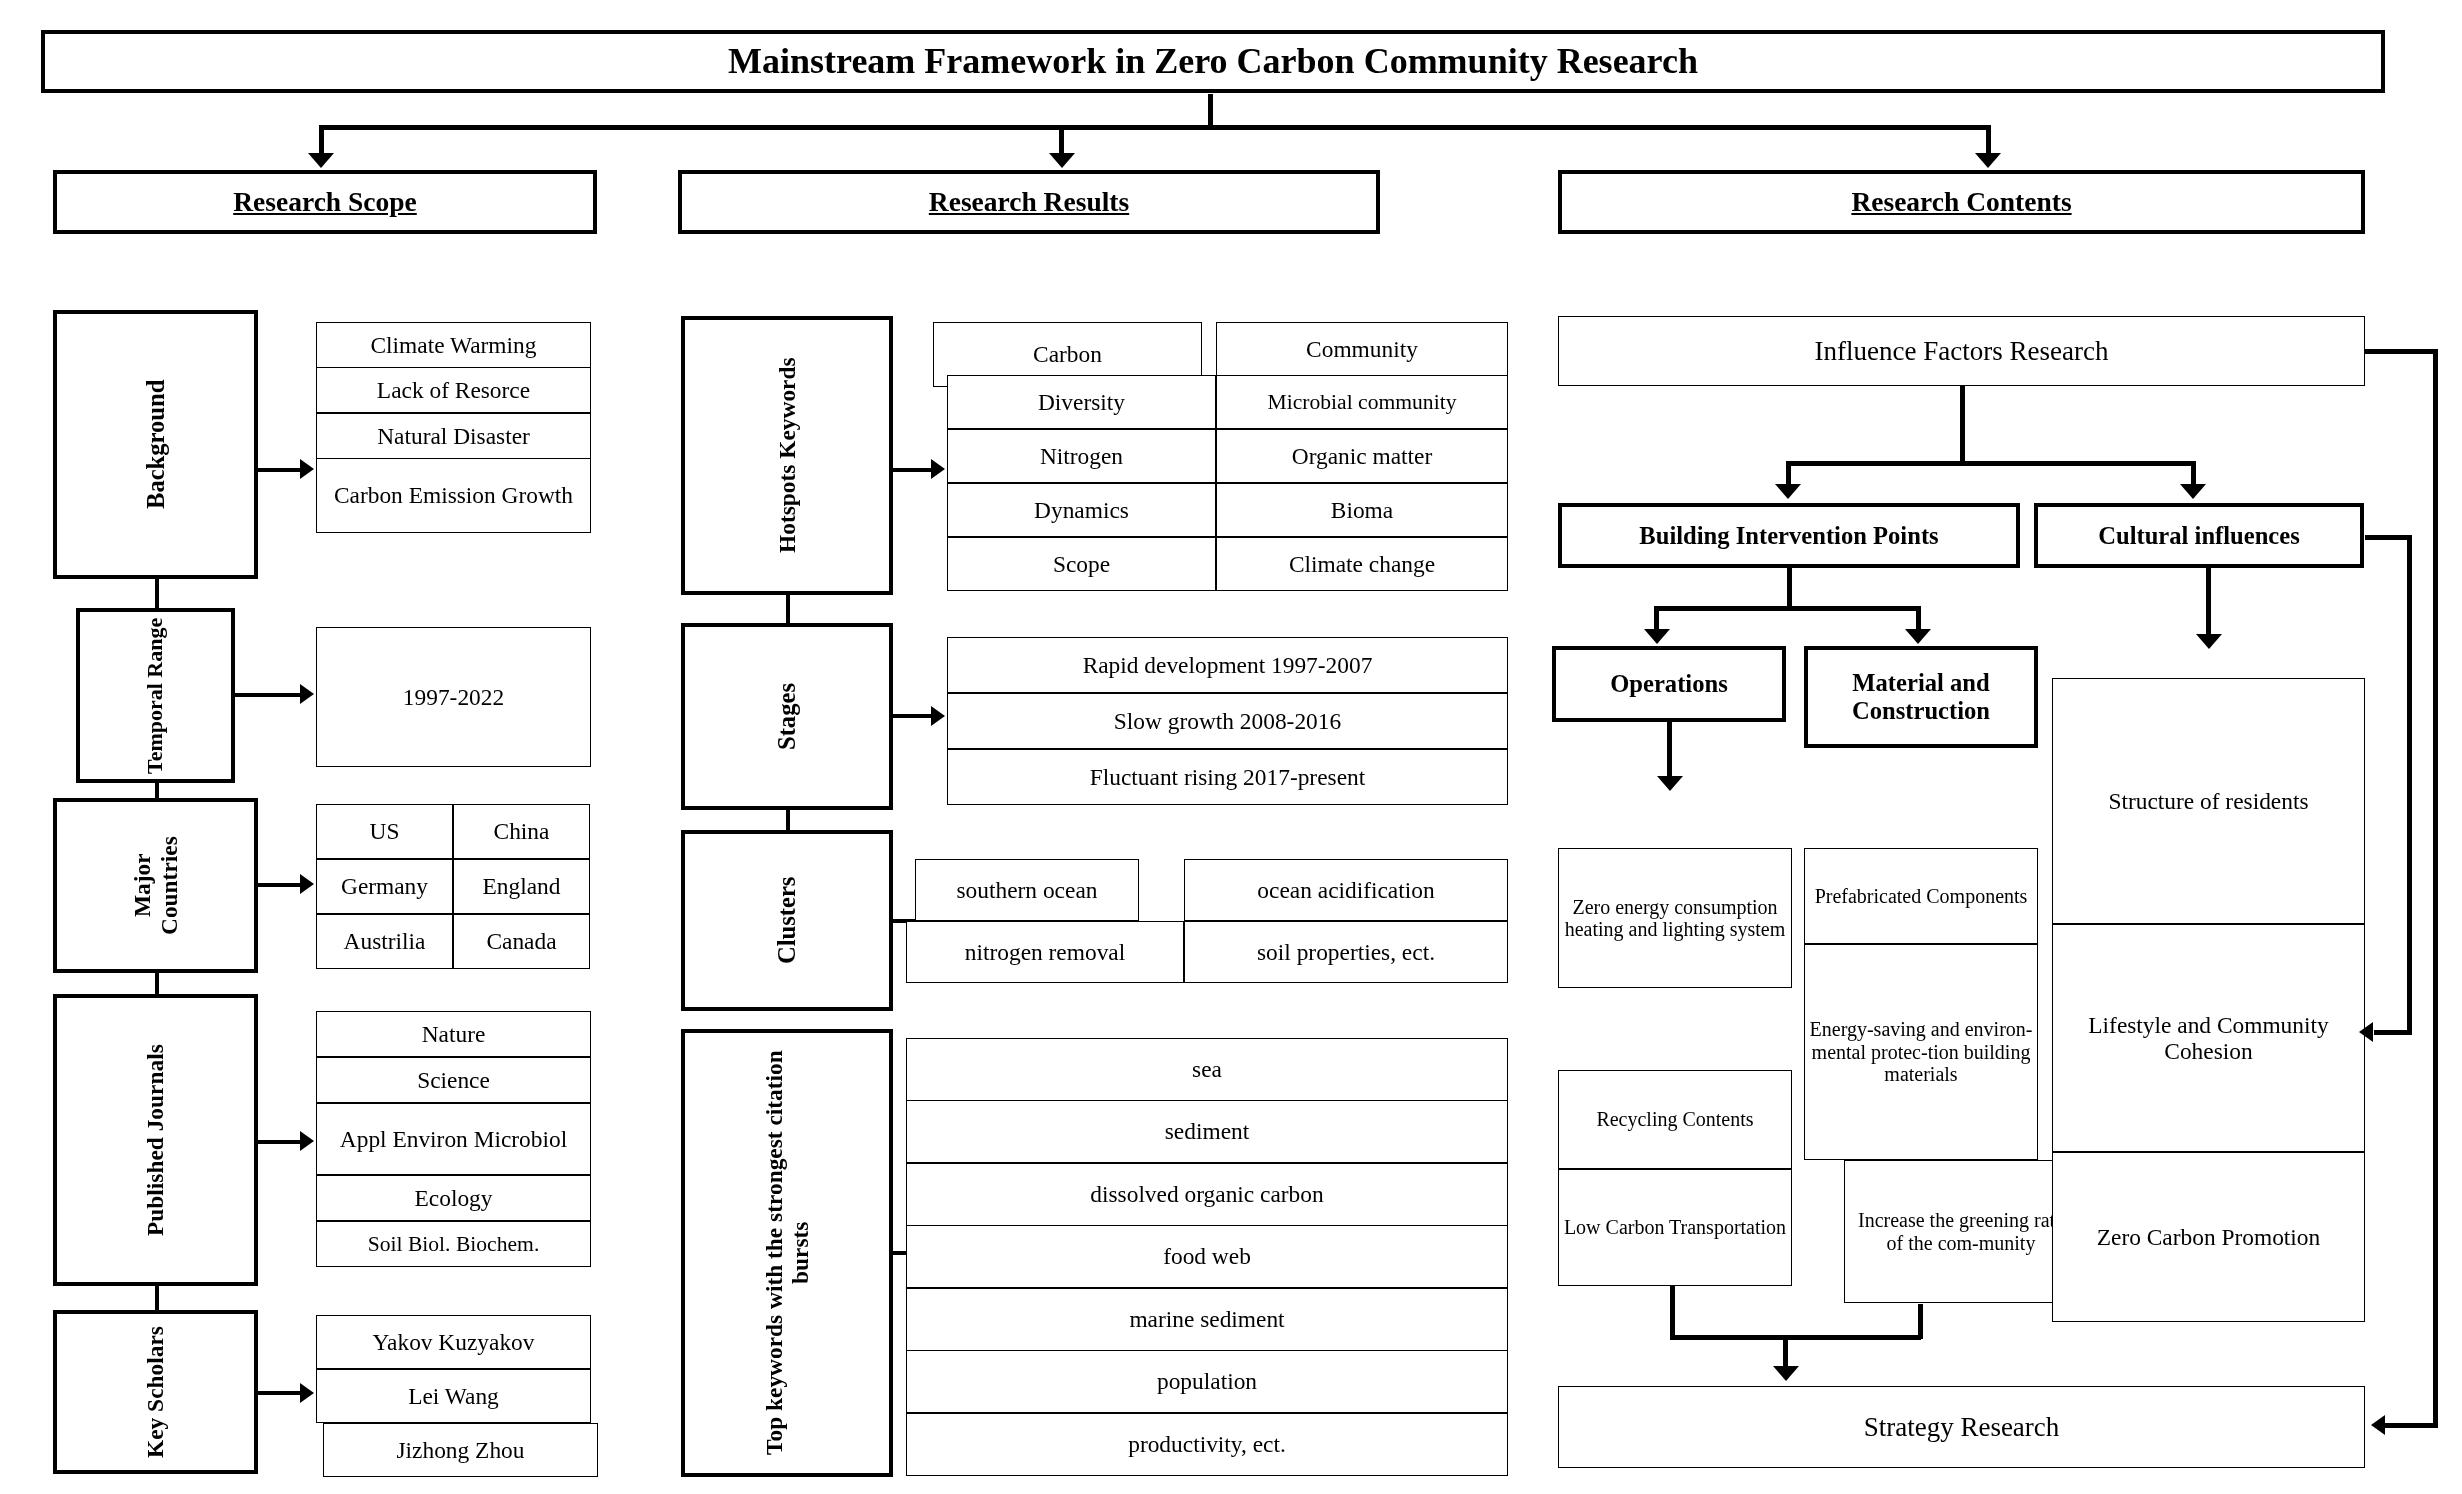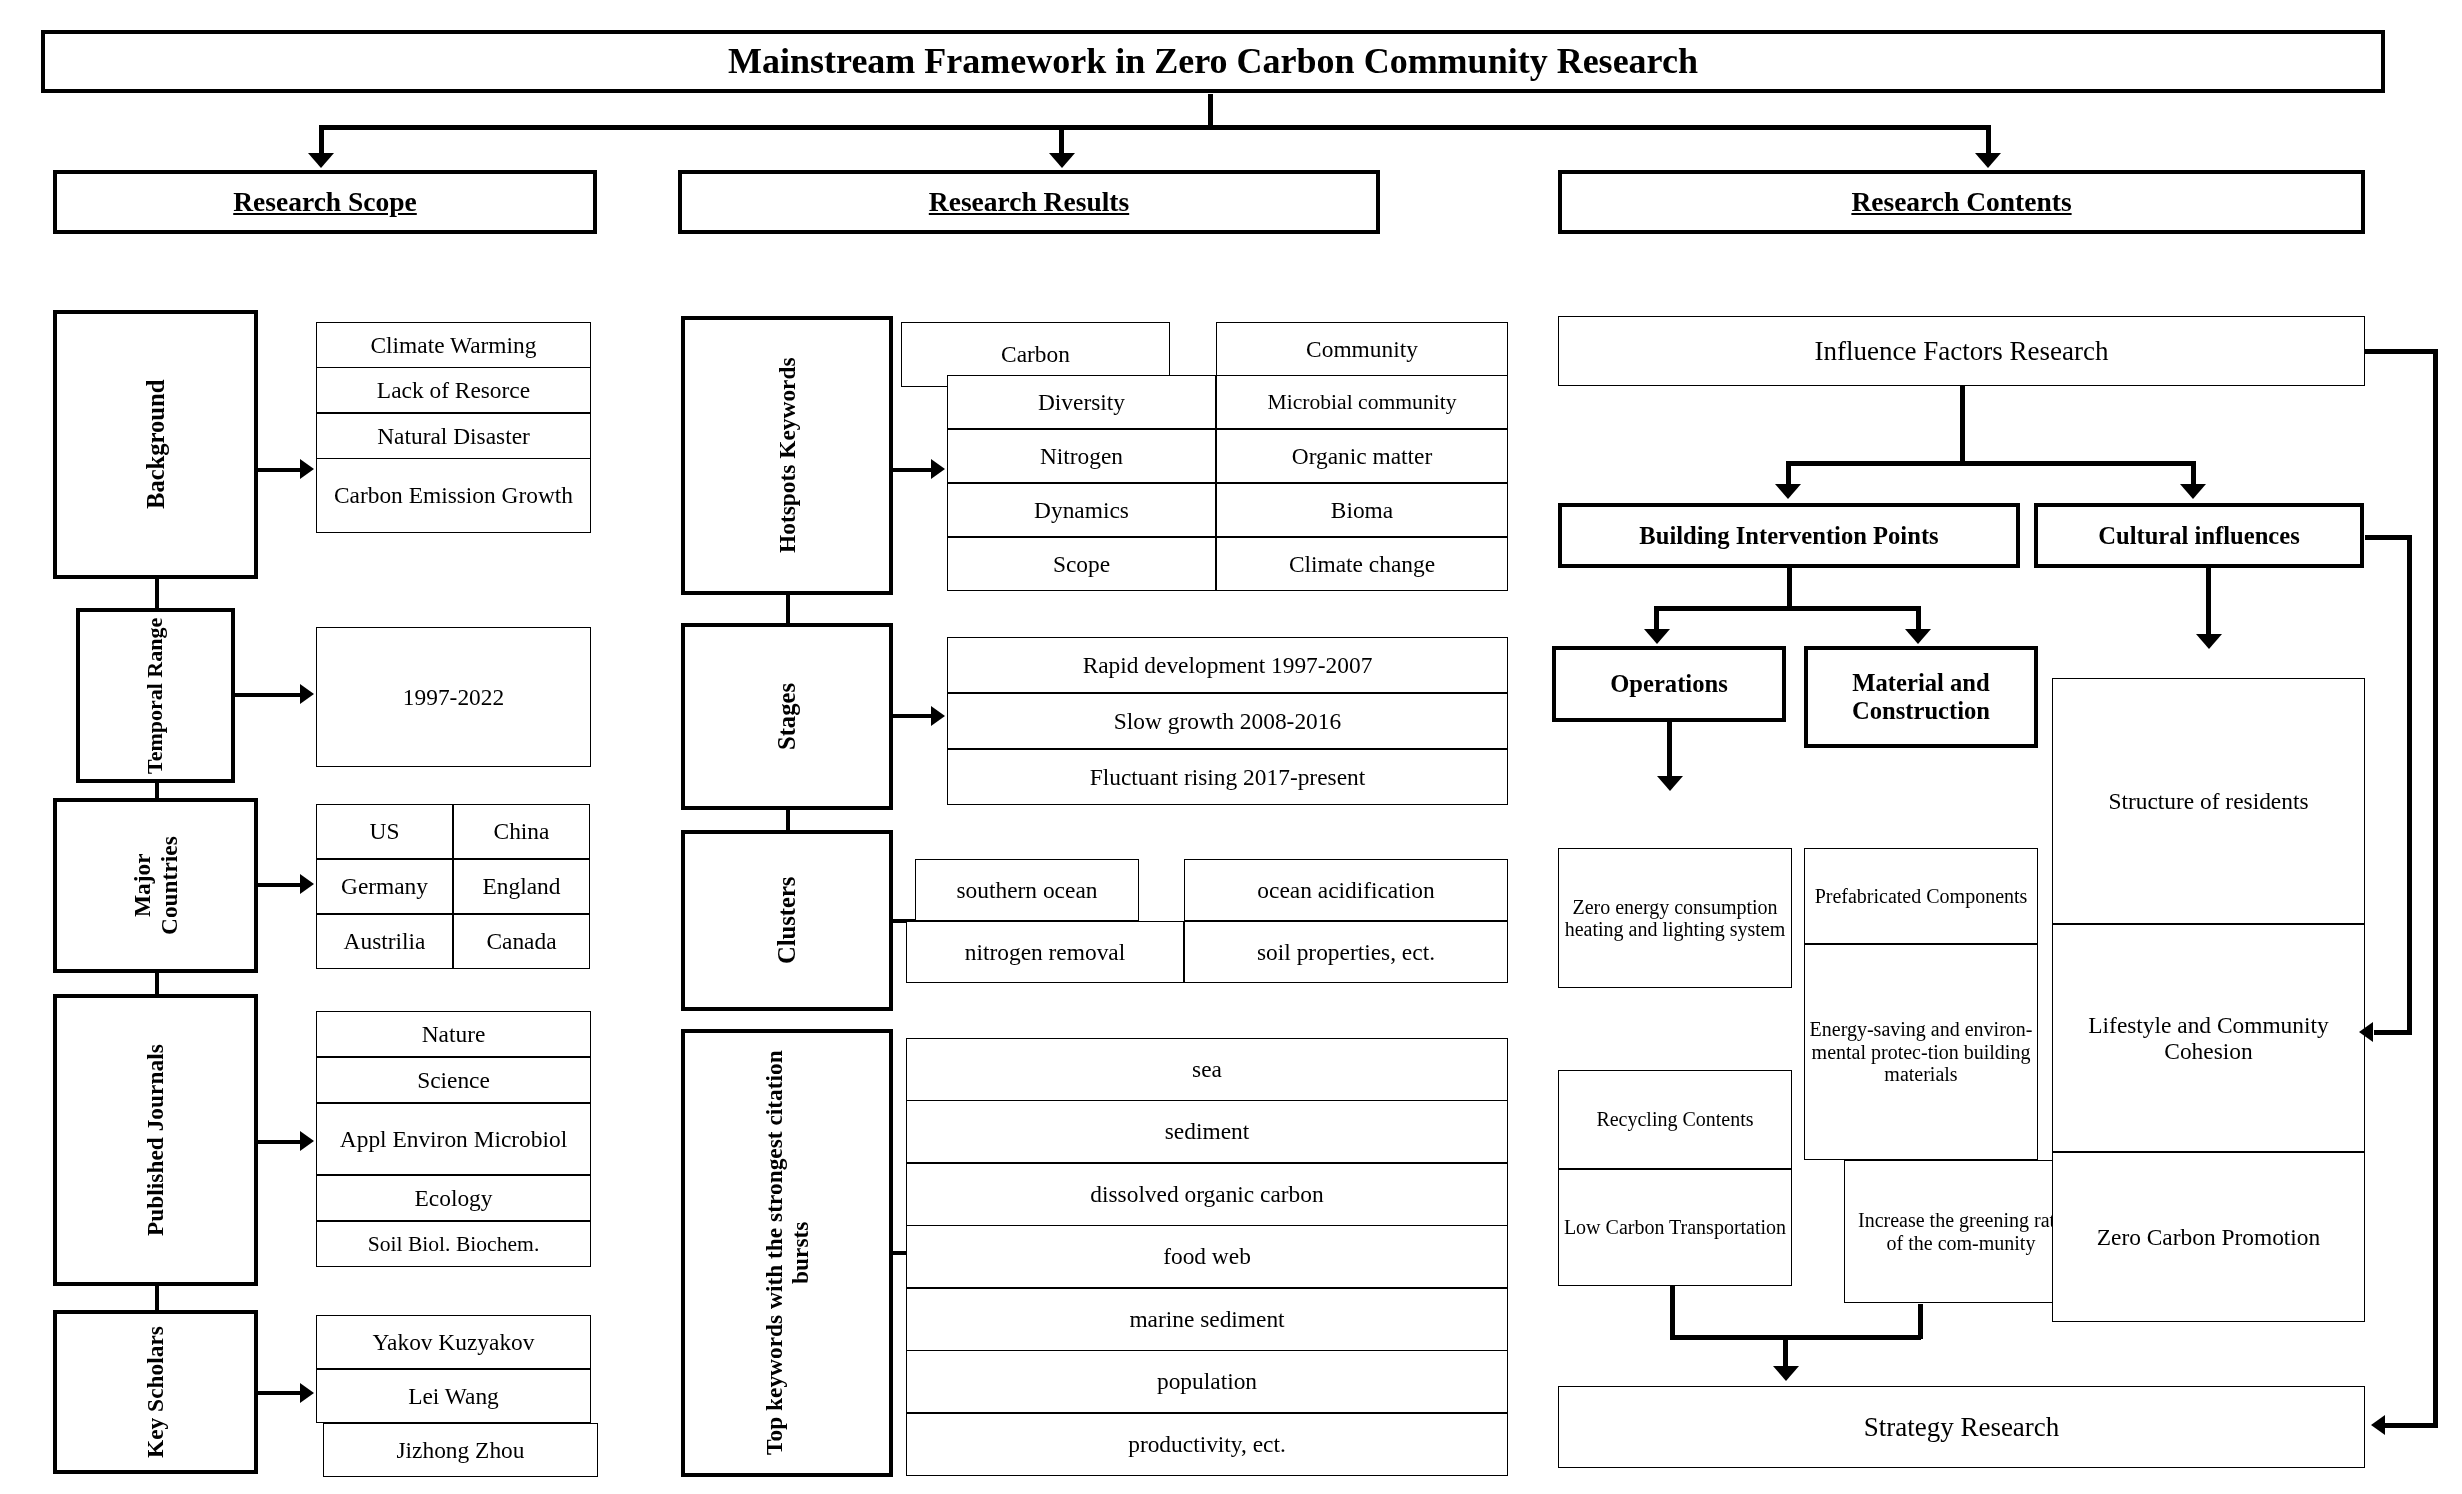--- a/index.html
+++ b/index.html
@@ -164,21 +164,21 @@
   <div class="box thin leaf" style="left:316px; top:1315px; width:275px; height:54px;">Yakov Kuzyakov</div>
   <div class="box thin leaf" style="left:316px; top:1369px; width:275px; height:54px;">Lei Wang</div>
   <div class="box thin leaf" style="left:323px; top:1423px; width:275px; height:54px;">Jizhong Zhou</div>
 
   <div class="ln" style="left:786px; top:595px; width:3.5px; height:416px;"></div>
 
   <div class="box thick cat vert" style="left:681px; top:316px; width:212px; height:279px; font-size:23.4px;">Hotspots Keywords</div>
   <div class="ln" style="left:893px; top:468px; width:40px; height:3.5px;"></div>
   <div class="arrow-r" style="left:931px; top:459px;"></div>
 
-  <div class="box thin leaf" style="left:901px; top:322px; width:269px; height:65px;">Carbon</div>
+  <div class="box thin leaf" style="left:933px; top:322px; width:269px; height:65px;">Carbon</div>
   <div class="box thin leaf" style="left:1216px; top:322px; width:292px; height:54px;">Community</div>
   <div class="box thin leaf" style="left:947px; top:375px; width:269px; height:54px;">Diversity</div>
   <div class="box thin leaf" style="left:1216px; top:375px; width:292px; height:54px; font-size:21.6px;">Microbial community</div>
   <div class="box thin leaf" style="left:947px; top:429px; width:269px; height:54px;">Nitrogen</div>
   <div class="box thin leaf" style="left:1216px; top:429px; width:292px; height:54px;">Organic matter</div>
   <div class="box thin leaf" style="left:947px; top:483px; width:269px; height:54px;">Dynamics</div>
   <div class="box thin leaf" style="left:1216px; top:483px; width:292px; height:54px;">Bioma</div>
   <div class="box thin leaf" style="left:947px; top:537px; width:269px; height:54px;">Scope</div>
   <div class="box thin leaf" style="left:1216px; top:537px; width:292px; height:54px;">Climate change</div>
 

